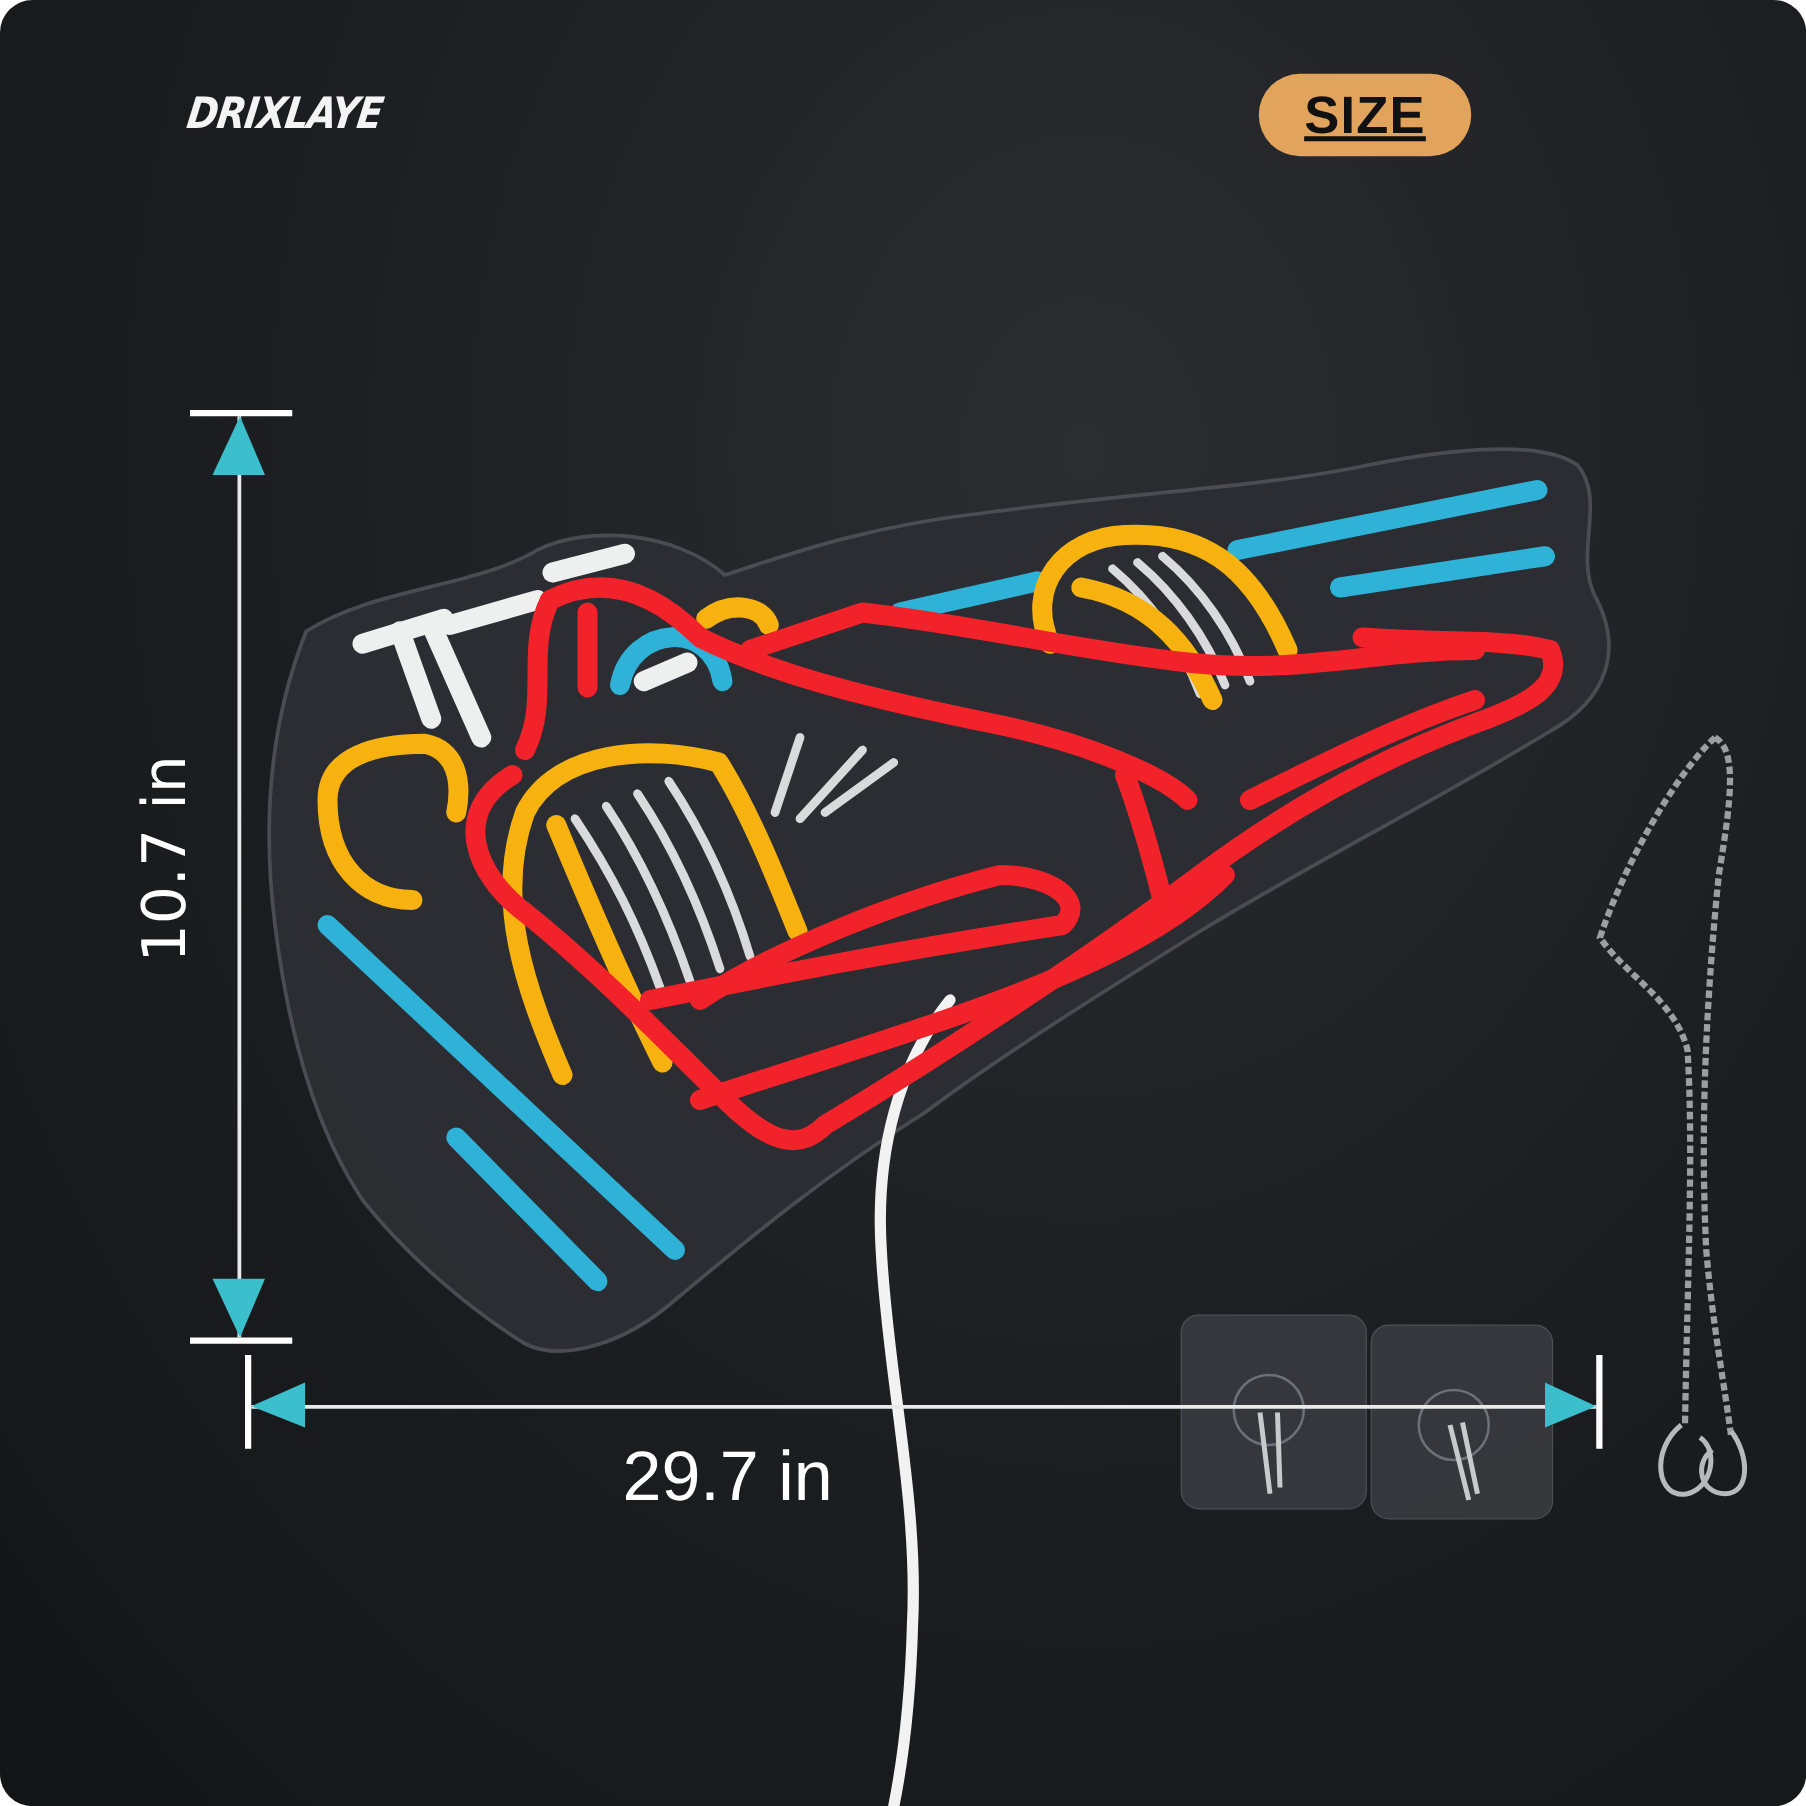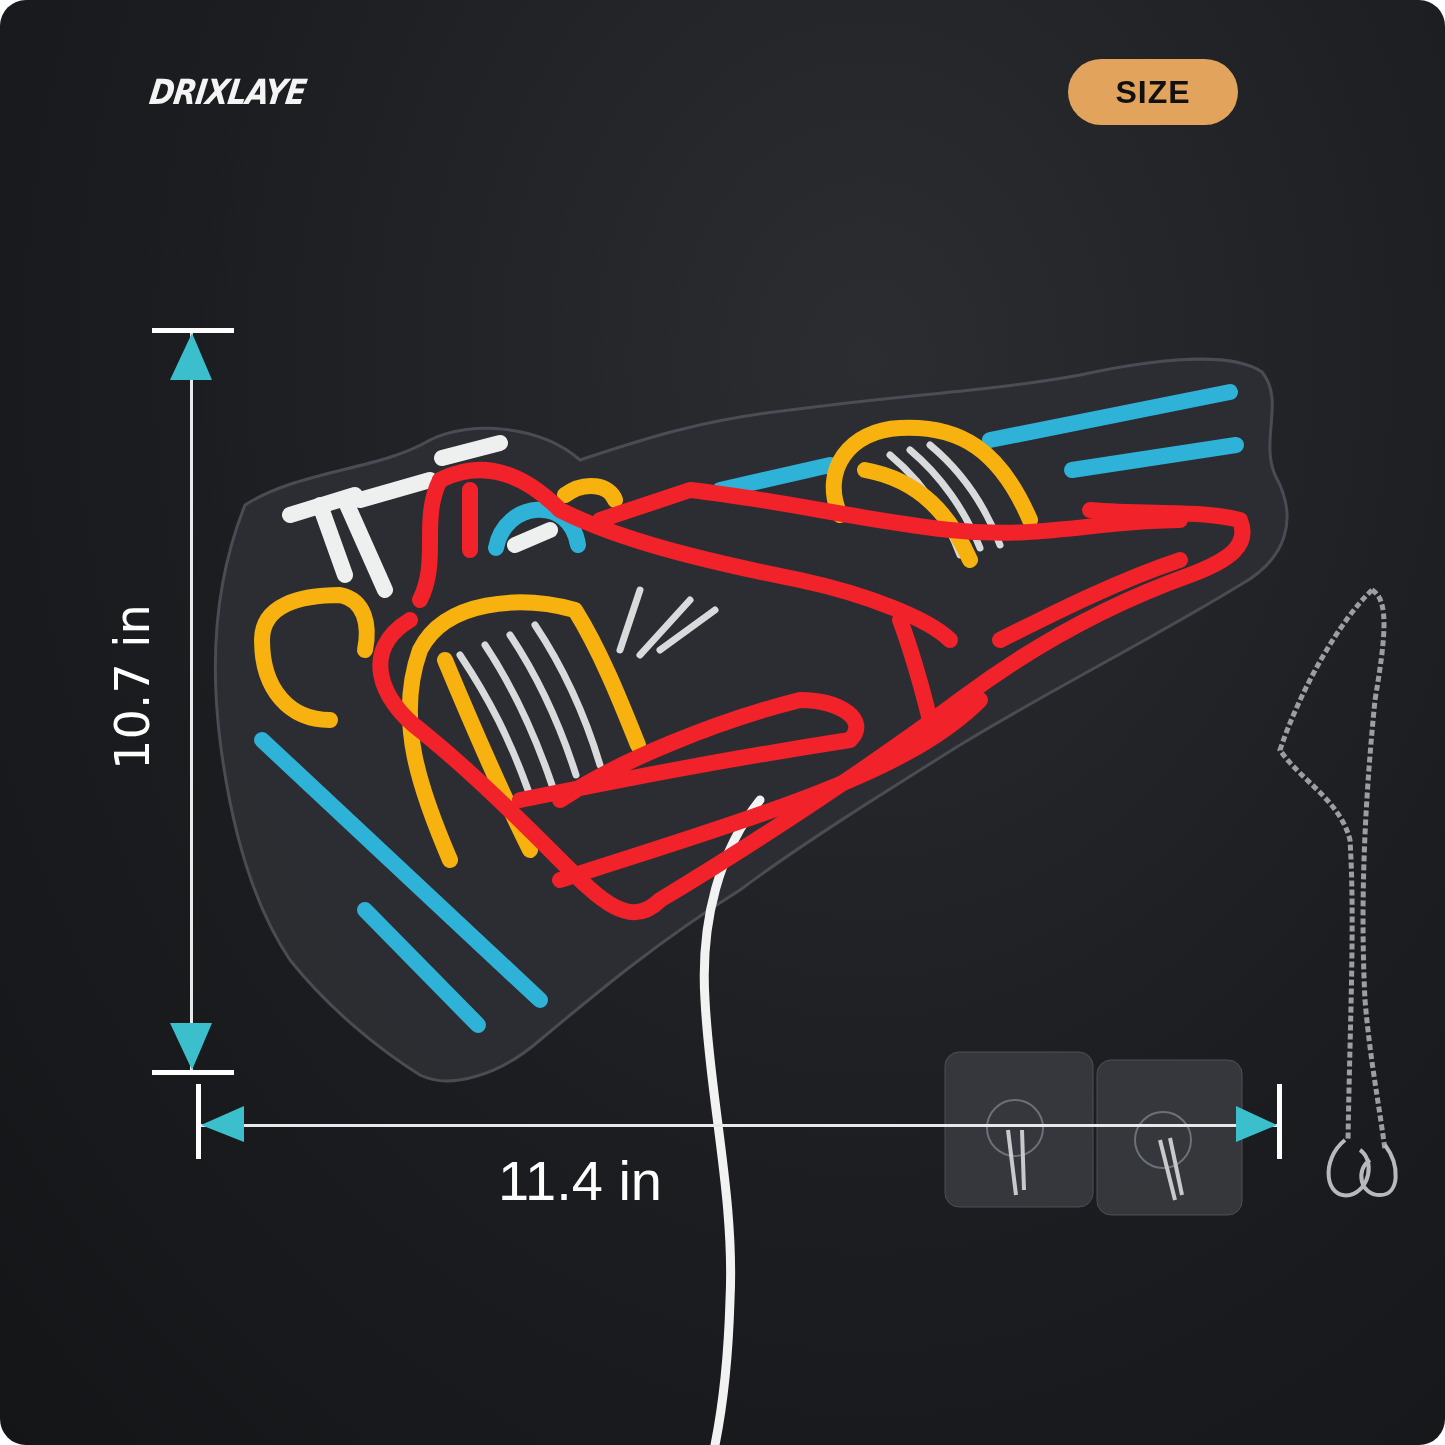--- a/index.html
+++ b/index.html
@@ -2,23 +2,23 @@
 <html><head>
 <meta charset="utf-8">
 <style>
   html,body{margin:0;padding:0;background:#fff;}
   body{width:1445px;height:1445px;overflow:hidden;}
   .frame{position:relative;width:1445px;height:1445px;border-radius:26px;overflow:hidden;
     background:radial-gradient(ellipse at 60% 25%, #2b2d31 0%, #1c1d20 55%, #141517 100%);}
   .logo{position:absolute;left:150px;top:68px;width:158px;height:50px;}
   .logo-text{position:absolute;left:0;top:6px;font-family:"DejaVu Sans",sans-serif;font-weight:bold;
     font-style:italic;font-size:30px;color:#f4f4f4;letter-spacing:-1px;transform:skewX(-8deg) scaleY(1.15);}
-  .size-badge{position:absolute;left:1068px;top:59px;width:170px;height:66px;border-radius:33px;
+  .size-badge{position:absolute;left:1007px;top:59px;width:170px;height:66px;border-radius:33px;
     background:#e2a45c;display:flex;align-items:center;justify-content:center;
-    font-family:"Liberation Sans",sans-serif;font-weight:bold;font-size:32px;color:#111;letter-spacing:1px;}
+    font-family:"Liberation Sans",sans-serif;font-weight:bold;font-size:42px;color:#111;letter-spacing:1px;text-decoration:underline;}
   .dim-v{position:absolute;left:152px;top:328px;width:82px;height:748px;}
   .dim-h{position:absolute;left:196px;top:1084px;width:1090px;height:80px;}
   .dim-label-v{position:absolute;left:38px;top:640px;width:220px;height:60px;transform:rotate(-90deg);
     transform-origin:left top;font-family:"DejaVu Sans",sans-serif;font-size:48px;color:#fff;
     white-space:nowrap;top:770px;left:104px;}
   .dim-label-h{position:absolute;left:498px;top:1148px;font-family:"Liberation Sans",sans-serif;
     font-size:56px;color:#fff;white-space:nowrap;}
   svg{display:block;}
   .layer{position:absolute;left:0;top:0;}
 </style>
@@ -94,20 +94,20 @@
 
   <svg class="dim-h" width="1090" height="80" viewBox="0 0 1090 80">
     <rect x="0" y="0" width="5" height="75" fill="#fff"></rect>
     <rect x="1081" y="0" width="5" height="75" fill="#fff"></rect>
     <rect x="5" y="40" width="1076" height="3" fill="#e9e9e9"></rect>
     <polygon points="5,41 48,22 48,58" fill="#3cbfcc"></polygon>
     <polygon points="1081,41 1040,22 1040,58" fill="#3cbfcc"></polygon>
   </svg>
 
   <div class="dim-label-v">10.7 in</div>
-  <div class="dim-label-h">11.4 in</div>
+  <div class="dim-label-h">29.7 in</div>
 
   <div class="logo">
     <span class="logo-text">DRIXLAYE</span>
   </div>
 
   <div class="size-badge">SIZE</div>
 </div>
 
 </body></html>

